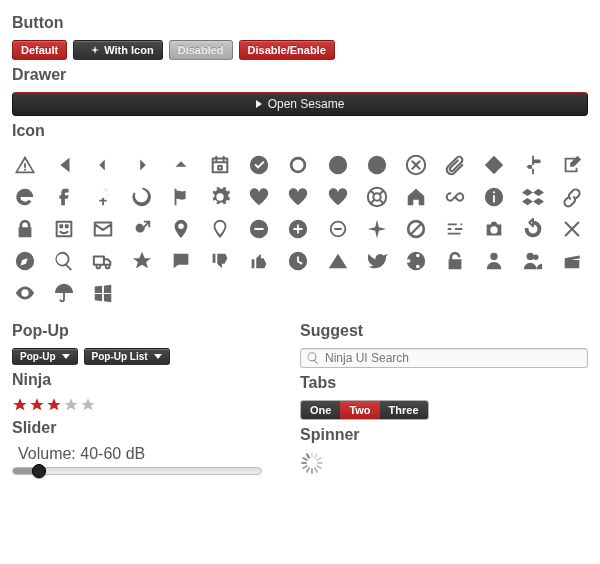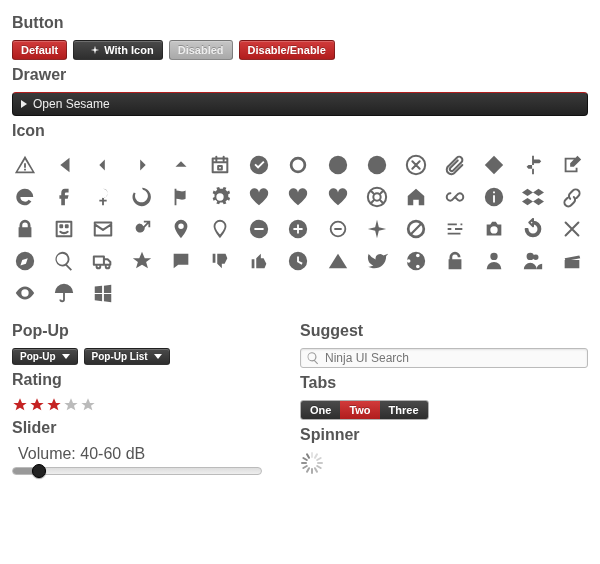--- a/index.html
+++ b/index.html
@@ -3,21 +3,21 @@
 <meta charset="utf-8">
 <style>
   * { box-sizing: border-box; margin: 0; padding: 0; }
   body { font-family: "Helvetica Neue", Helvetica, Arial, sans-serif; background: #fff; color: #333; padding: 8px 12px; width: 600px; font-size: 13px; }
   h2 { font-size: 16px; color: #555; font-weight: 700; margin: 6px 0 8px 0; }
   .row { display: flex; gap: 6px; align-items: flex-start; flex-wrap: wrap; }
   .btn { display: inline-flex; align-items: center; gap:4px; font-size: 11px; font-weight: 700; color: #fff; padding: 3px 8px; border-radius: 3px; border: 1px solid rgba(0,0,0,.3); cursor: pointer; text-shadow: 0 -1px 0 rgba(0,0,0,.25); box-shadow: inset 0 1px 0 rgba(255,255,255,.2); }
   .btn-red { background: linear-gradient(#d13b3b,#b11d1d); }
   .btn-dark { background: linear-gradient(#4a4a4a,#2e2e2e); padding-left: 16px; }
   .btn-gray { background: linear-gradient(#c6c6c6,#a9a9a9); color:#eee; cursor: default; }
-  .drawer { margin-top:4px; background: linear-gradient(#3a3a3a,#222); border:1px solid #111; border-top:1px solid #b11d1d; border-radius:4px; padding:4px 8px; color:#eee; font-size:12px; display:flex; align-items:center; gap:6px; cursor:pointer; }
+  .drawer { margin-top:4px; background: linear-gradient(#3a3a3a,#222); border:1px solid #111; border-top:1px solid #b11d1d; border-radius:4px; padding:4px 8px; color:#eee; font-size:12px; display:flex; align-items:center; gap:6px; cursor:pointer;justify-content:center; }
   .tri-right { width:0;height:0;border-top:4px solid transparent;border-bottom:4px solid transparent;border-left:6px solid #eee; display:inline-block;}
   .icon-grid { display: grid; grid-template-columns: repeat(15, 1fr); gap: 10px 14px; padding: 6px 2px 12px 2px; }
   .icon-grid svg { width: 22px; height: 22px; fill: #666; display:block; }
   .cols { display:flex; margin-top: 0;}
   .col { flex:1; }
   .btn-sm { font-size: 10px; padding:2px 7px; }
   .caret { width:0;height:0;border-left:4px solid transparent;border-right:4px solid transparent;border-top:5px solid #fff; display:inline-block; margin-left:2px;}
   .suggest { display:flex; align-items:center; border:1px solid #bbb; border-radius:3px; padding:2px 5px; background:#fafafa; gap:5px; box-shadow: inset 0 1px 2px rgba(0,0,0,.1);}
   .suggest svg { width:14px; height:14px; fill:#999; }
   .suggest input { border:none; outline:none; background:transparent; font-size:12px; flex:1; color:#6d28d9; }
@@ -261,21 +261,21 @@
       <span class="btn btn-dark btn-sm">
         <span>Pop-Up</span>
           <span class="caret"></span>
       </span>
       <span class="btn btn-dark btn-sm">
         <span>Pop-Up List</span>
           <span class="caret"></span>
       </span>
     </div>
 
-    <h2>Rating</h2>
+    <h2>Ninja</h2>
     <div class="stars" id="stars">
         <svg viewBox="0 0 24 24" class="star-on">
           <path d="M12 2l3 7h7l-5.5 4 2 7L12 16l-6.5 4 2-7L2 9h7z"></path>
         </svg>
         <svg viewBox="0 0 24 24" class="star-on">
           <path d="M12 2l3 7h7l-5.5 4 2 7L12 16l-6.5 4 2-7L2 9h7z"></path>
         </svg>
         <svg viewBox="0 0 24 24" class="star-on">
           <path d="M12 2l3 7h7l-5.5 4 2 7L12 16l-6.5 4 2-7L2 9h7z"></path>
         </svg>

